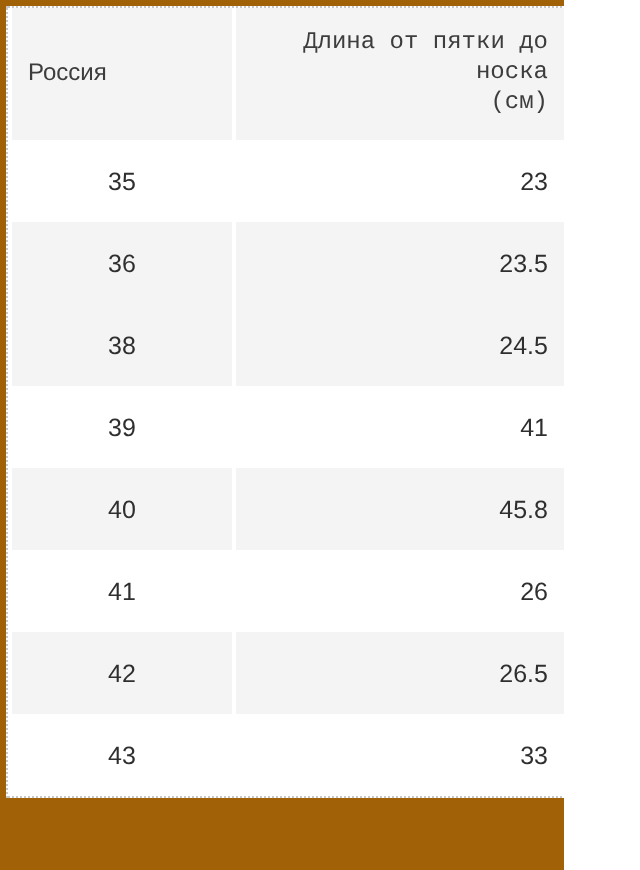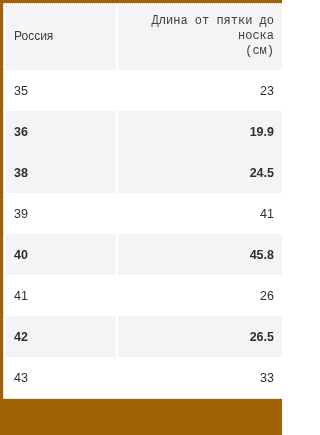--- a/index.html
+++ b/index.html
@@ -61,26 +61,25 @@
     color: #2f2f2f;
     font-size: 12.5px;
     line-height: 16px;
     height: 41px;
     padding: 0 8px;
     vertical-align: middle;
     border: 0;
     background: #ffffff;
   }
 
-  td.cell-ru  { text-align: left; }
+  td.cell-ru  { text-align: center; }
   td.cell-len { text-align: right; }
 
   tbody tr.row-alt td {
     background: #f4f4f4;
-    font-weight: bold;
   }
 </style>
 </head>
 <body>
 
 <div class="size-table-wrap">
   <table class="size-table">
     <colgroup>
       <col class="col-ru">
       <col class="col-len">
@@ -94,21 +93,21 @@
         </th>
       </tr>
     </thead>
     <tbody>
       <tr class="row">
         <td class="cell-ru">35</td>
         <td class="cell-len">23</td>
       </tr>
       <tr class="row-alt">
         <td class="cell-ru">36</td>
-        <td class="cell-len">19.9</td>
+        <td class="cell-len">23.5</td>
       </tr>
       <tr class="row-alt">
         <td class="cell-ru">38</td>
         <td class="cell-len">24.5</td>
       </tr>
       <tr class="row">
         <td class="cell-ru">39</td>
         <td class="cell-len">41</td>
       </tr>
       <tr class="row-alt">

